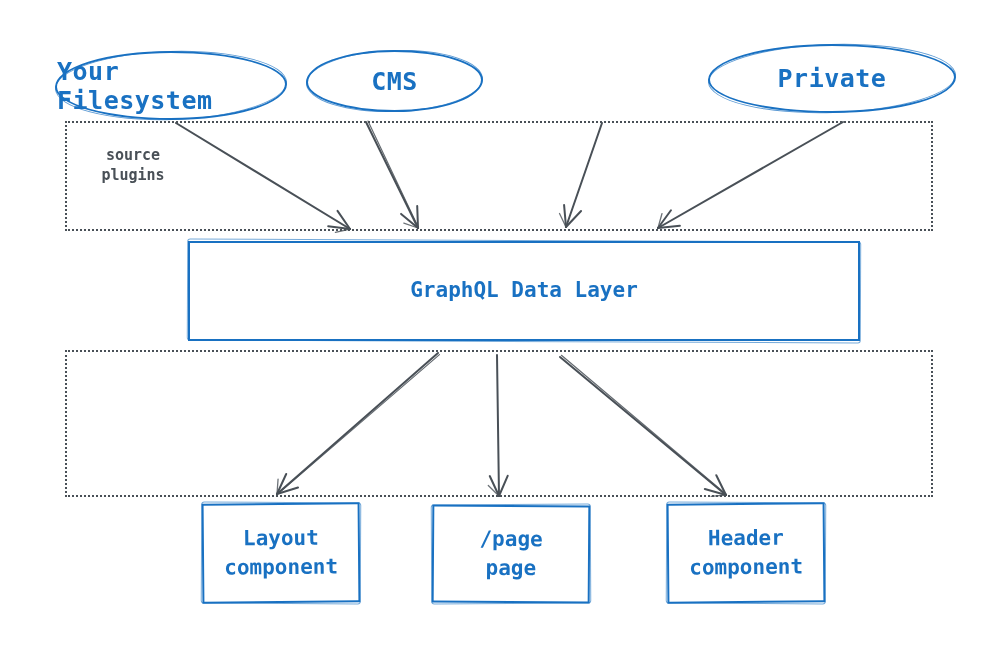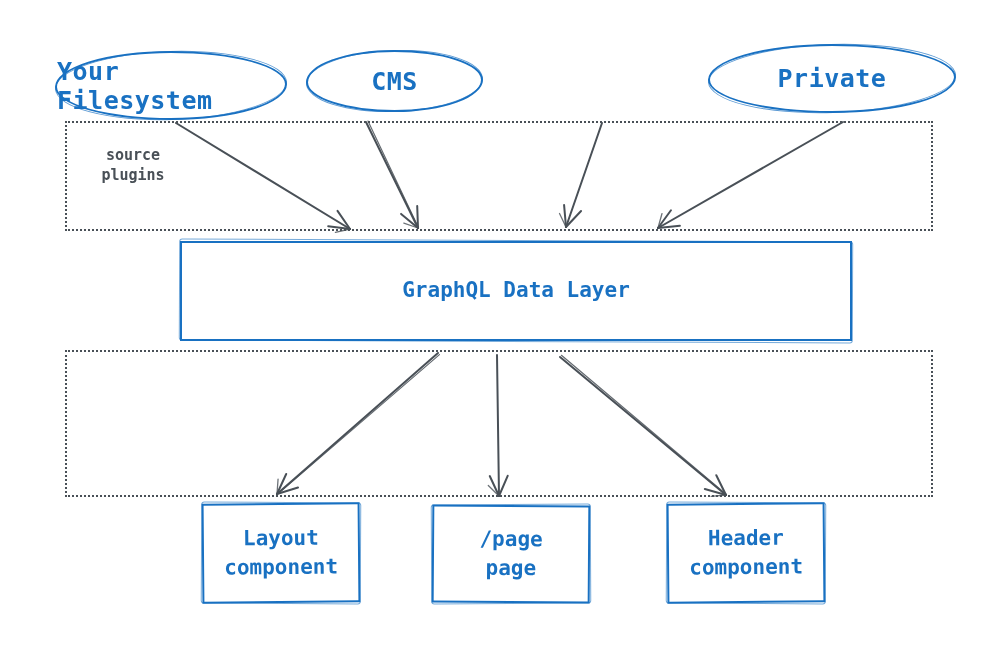--- a/index.html
+++ b/index.html
@@ -141,21 +141,21 @@
   <div class="ellipse" style="left:708px;top:44px;width:248px;height:69px">
     <span>Private</span>
   </div>
 
   <div class="dotted" style="left:65px;top:121px;width:868px;height:110px"></div>
   <div class="zone-label" style="left:73px;top:146px;width:120px">
     <div>source</div>
     <div>plugins</div>
   </div>
 
-  <div class="sbox datalayer" style="left:180px;top:241px;width:672px;height:100px">
+  <div class="sbox datalayer" style="left:188px;top:241px;width:672px;height:100px">
     <span>GraphQL Data Layer</span>
   </div>
 
   <div class="dotted" style="left:65px;top:350px;width:868px;height:147px"></div>
 
   <div class="sbox tilt-l" style="left:202px;top:503px;width:158px;height:100px">
     <div>Layout</div>
     <div>component</div>
   </div>
   <div class="sbox tilt-r" style="left:432px;top:505px;width:158px;height:98px">

